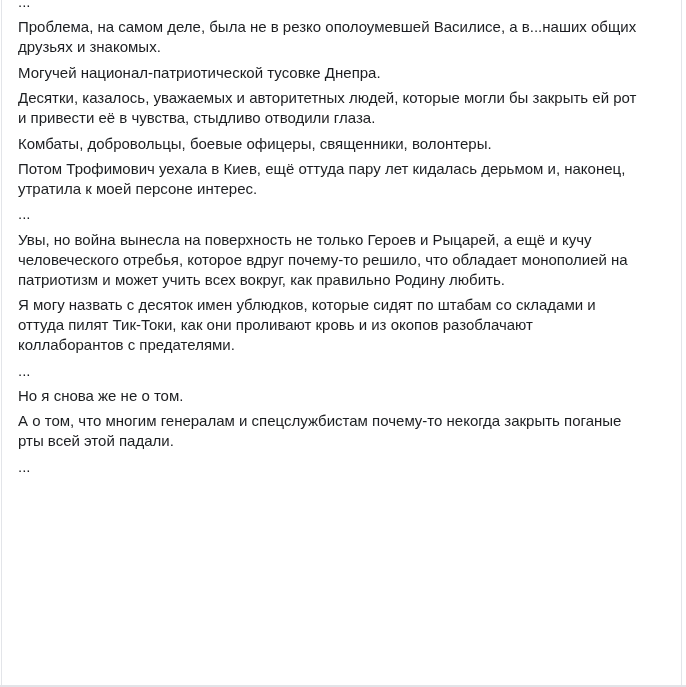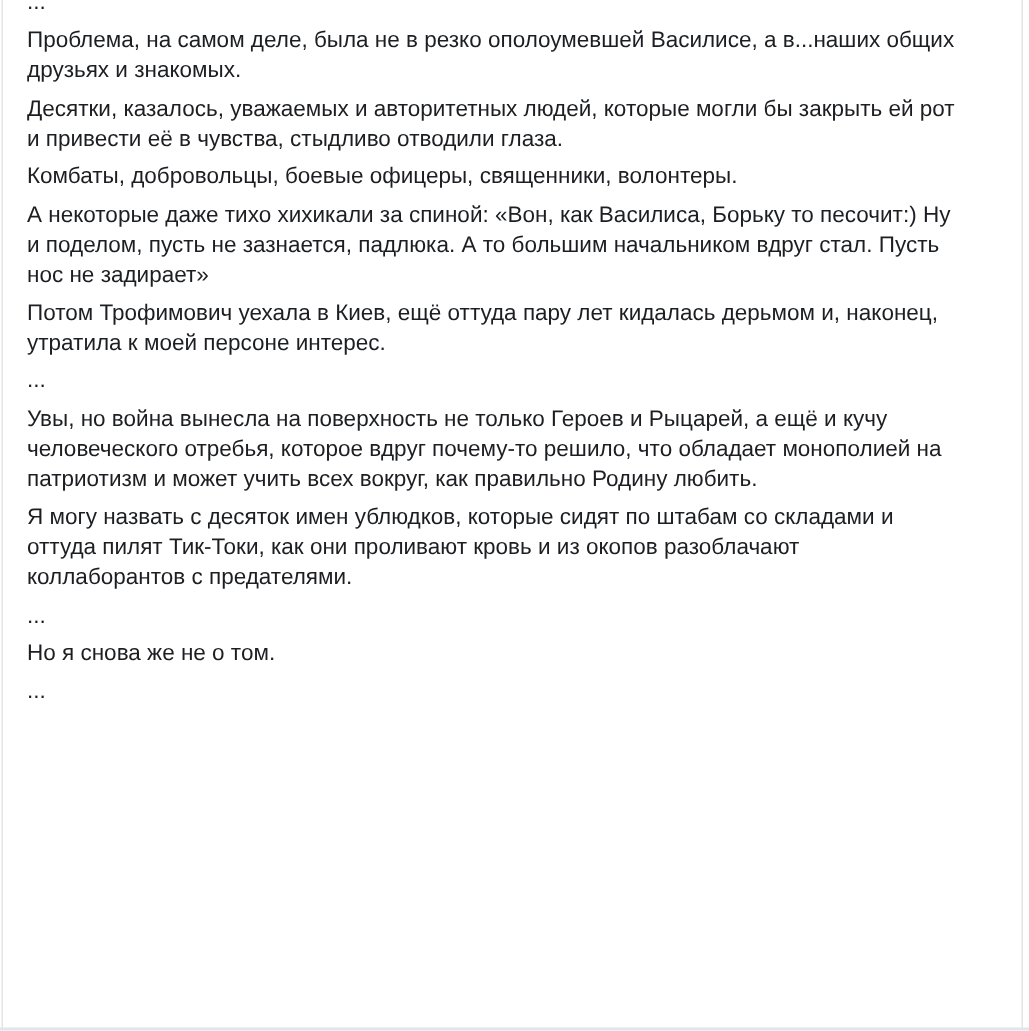--- a/index.html
+++ b/index.html
@@ -48,34 +48,34 @@
 </style>
 </head>
 <body>
 
 <div class="page">
   <article class="post-card">
     <div class="post-text">
       <p class="para">...</p>
       <p class="para">Проблема, на самом деле, была не в резко ополоумевшей Василисе, а в...наших общих
 друзьях и знакомых.</p>
+      <p class="para">Могучей национал-патриотической тусовке Днепра.</p>
       <p class="para">Десятки, казалось, уважаемых и авторитетных людей, которые могли бы закрыть ей рот
 и привести её в чувства, стыдливо отводили глаза.</p>
       <p class="para">Комбаты, добровольцы, боевые офицеры, священники, волонтеры.</p>
-      <p class="para">А некоторые даже тихо хихикали за спиной: «Вон, как Василиса, Борьку то песочит:) Ну
-и поделом, пусть не зазнается, падлюка. А то большим начальником вдруг стал. Пусть
-нос не задирает»</p>
       <p class="para">Потом Трофимович уехала в Киев, ещё оттуда пару лет кидалась дерьмом и, наконец,
 утратила к моей персоне интерес.</p>
       <p class="para">...</p>
       <p class="para">Увы, но война вынесла на поверхность не только Героев и Рыцарей, а ещё и кучу
 человеческого отребья, которое вдруг почему-то решило, что обладает монополией на
 патриотизм и может учить всех вокруг, как правильно Родину любить.</p>
       <p class="para">Я могу назвать с десяток имен ублюдков, которые сидят по штабам со складами и
 оттуда пилят Тик-Токи, как они проливают кровь и из окопов разоблачают
 коллаборантов с предателями.</p>
       <p class="para">...</p>
       <p class="para">Но я снова же не о том.</p>
+      <p class="para">А о том, что многим генералам и спецслужбистам почему-то некогда закрыть поганые
+рты всей этой падали.</p>
       <p class="para">...</p>
     </div>
   </article>
   <div class="bottom-divider"></div>
 </div>
 
 </body></html>

